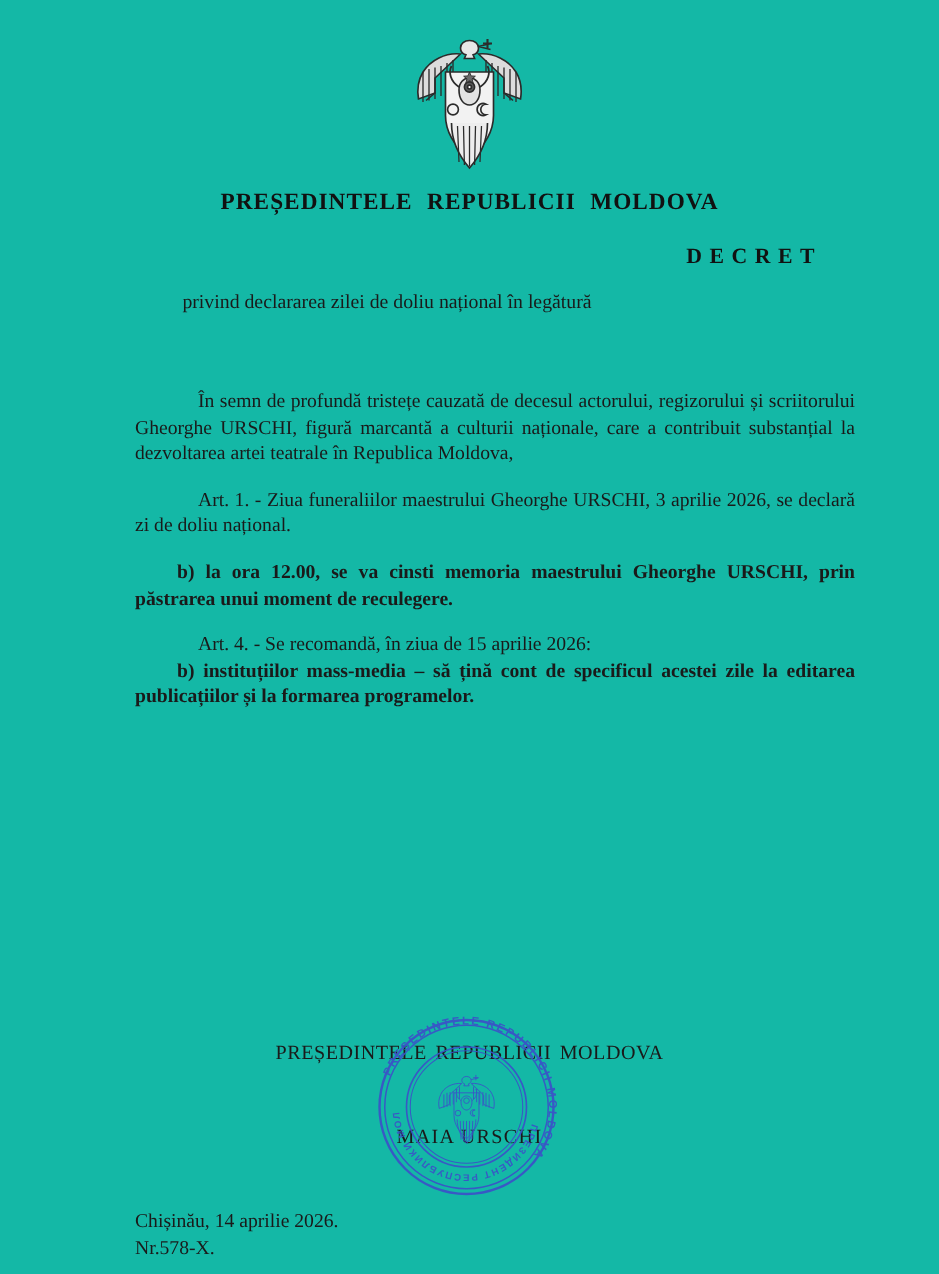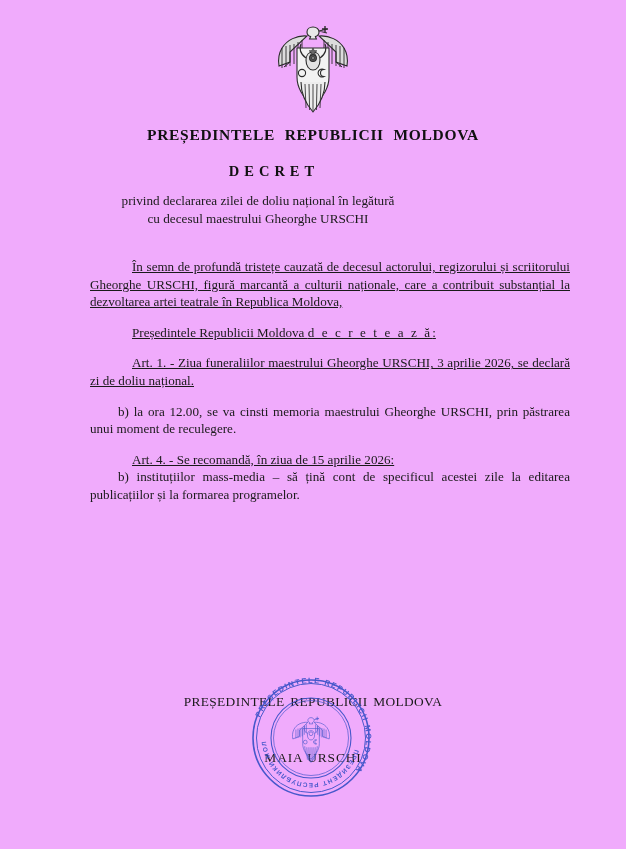--- a/index.html
+++ b/index.html
@@ -13,21 +13,21 @@
     position: relative;
     overflow: hidden;
     font-family: "Liberation Serif", "DejaVu Serif", serif;
     color: #1a1a1a;
     -webkit-font-smoothing: antialiased;
   }
 
   .page {
     position: absolute;
     inset: 0;
-    background: #f0abfc;
+    background: #14b8a6;
   }
 
   
   .emblem-wrap {
     position: absolute;
     top: 22px;
     left: 0;
     width: 626px;
     text-align: center;
   }
@@ -44,21 +44,21 @@
     font-weight: bold;
     letter-spacing: 0.7px;
     word-spacing: 5px;
     color: #111;
   }
   .title-decret {
     position: absolute;
     top: 163px;
     left: 0;
     width: 548px;
-    text-align: center;
+    text-align: right;
     font-size: 14.5px;
     font-weight: bold;
     letter-spacing: 5px;
     color: #111;
   }
   .subtitle {
     position: absolute;
     top: 192px;
     left: 0;
     width: 516px;
@@ -75,24 +75,24 @@
     width: 480px;
     top: 258px;
     font-size: 13.1px;
     line-height: 17.6px;
   }
   .para {
     text-align: justify;
     text-justify: inter-word;
     margin: 0 0 13px 0;
   }
-  .para.indent { text-indent: 42px; text-decoration: underline; }
+  .para.indent { text-indent: 42px; }
   .para.tight  { margin-bottom: 0; }
   .para.sub    { text-indent: 28px; margin-bottom: 0; }
-  .para.sub-gap{ text-indent: 28px; margin-bottom: 13px; }
+  .para.sub-gap{ text-indent: 28px; margin-bottom: 13px; font-weight: bold; }
   .spaced-word { letter-spacing: 2.1px; }
 
   
   .sign-block {
     position: absolute;
     top: 694px;
     left: 0;
     width: 626px;
     text-align: center;
   }
@@ -168,28 +168,26 @@
 
         <path d="M20 40 l-6 5 M66 40 l6 5" stroke-width="1"></path>
       </g>
     </svg>
   </div>
 
   <div class="title-main">PREȘEDINTELE  REPUBLICII  MOLDOVA</div>
   <div class="title-decret">DECRET</div>
   <div class="subtitle">
     <div>privind declararea zilei de doliu național în legătură</div>
-    <div>cu decesul maestrului Gheorghe URSCHI</div>
   </div>
 
   <div class="body-block">
 
     <p class="para indent">În semn de profundă tristețe cauzată de decesul actorului, regizorului și scriitorului Gheorghe URSCHI, figură marcantă a culturii naționale, care a contribuit substanțial la dezvoltarea artei teatrale în Republica Moldova,</p>
 
-    <p class="para indent"><span>Președintele Republicii Moldova </span><span class="spaced-word">d e c r e t e a z ă</span><span>:</span></p>
 
     <p class="para indent">Art. 1. - Ziua funeraliilor maestrului Gheorghe URSCHI, 3 aprilie 2026, se declară zi de doliu național.</p>
 
     <p class="para sub-gap">b) la ora 12.00, se va cinsti memoria maestrului Gheorghe URSCHI, prin păstrarea unui moment de reculegere.</p>
 
 
     <p class="para indent tight">Art. 4. - Se recomandă, în ziua de 15 aprilie 2026:</p>
     <p class="para sub-gap">b) instituțiilor mass-media – să țină cont de specificul acestei zile la editarea publicațiilor și la formarea programelor.</p>
 
   </div>
@@ -230,14 +228,18 @@
       <path d="M36 38 C36 33 39 30 43 30 C47 30 50 33 50 38 C50 44 47 48 43 48 C39 48 36 44 36 38 z"></path>
       <circle cx="43" cy="36" r="3.6"></circle>
       <path d="M36 36 C30 32 29 26 31 21 M50 36 C56 32 57 26 55 21"></path>
       <circle cx="32" cy="52" r="3.6"></circle>
       <path d="M54 48 a4.2 4.2 0 1 0 0 7.4 a3.1 3.1 0 1 1 0 -7.4 z"></path>
       <path d="M31 60 C31 72 36 82 43 91 C50 82 55 72 55 60"></path>
       <path d="M35 62 l1 24 M39 62 l0.6 26 M43 62 l0 27 M47 62 l-0.6 26 M51 62 l-1 24"></path>
     </g>
   </svg>
 
+  <div class="footer">
+    <div>Chișinău, 14 aprilie 2026.</div>
+    <div>Nr.578-X.</div>
+  </div>
 
 </div>
 
 </body></html>

